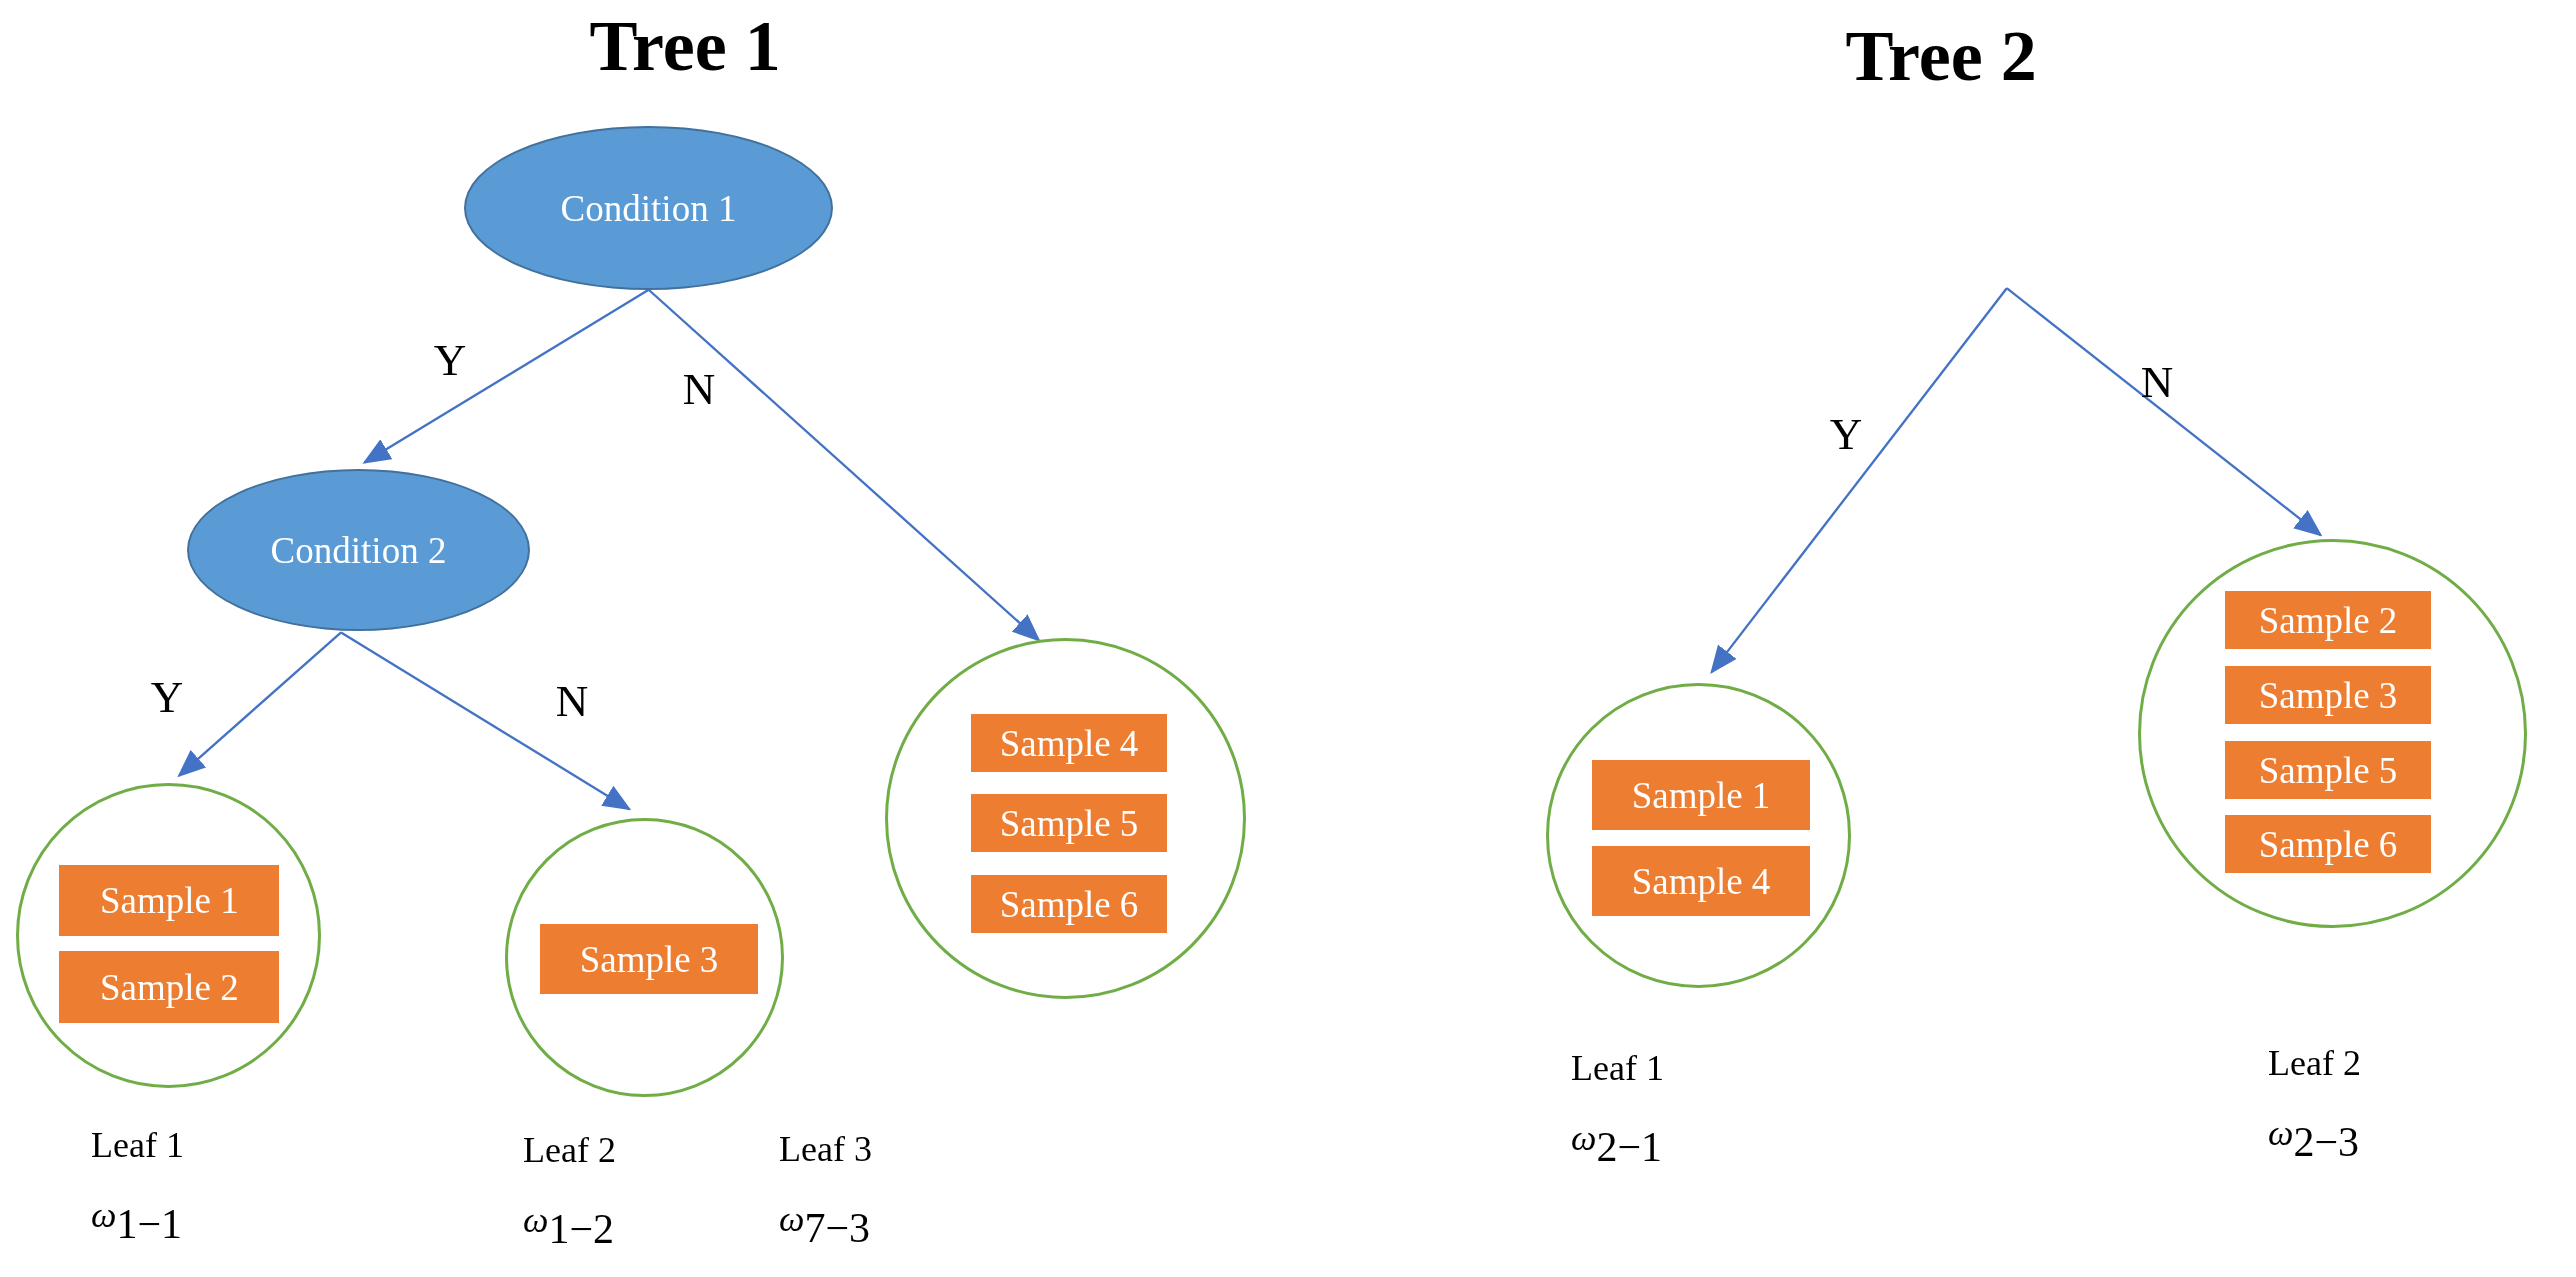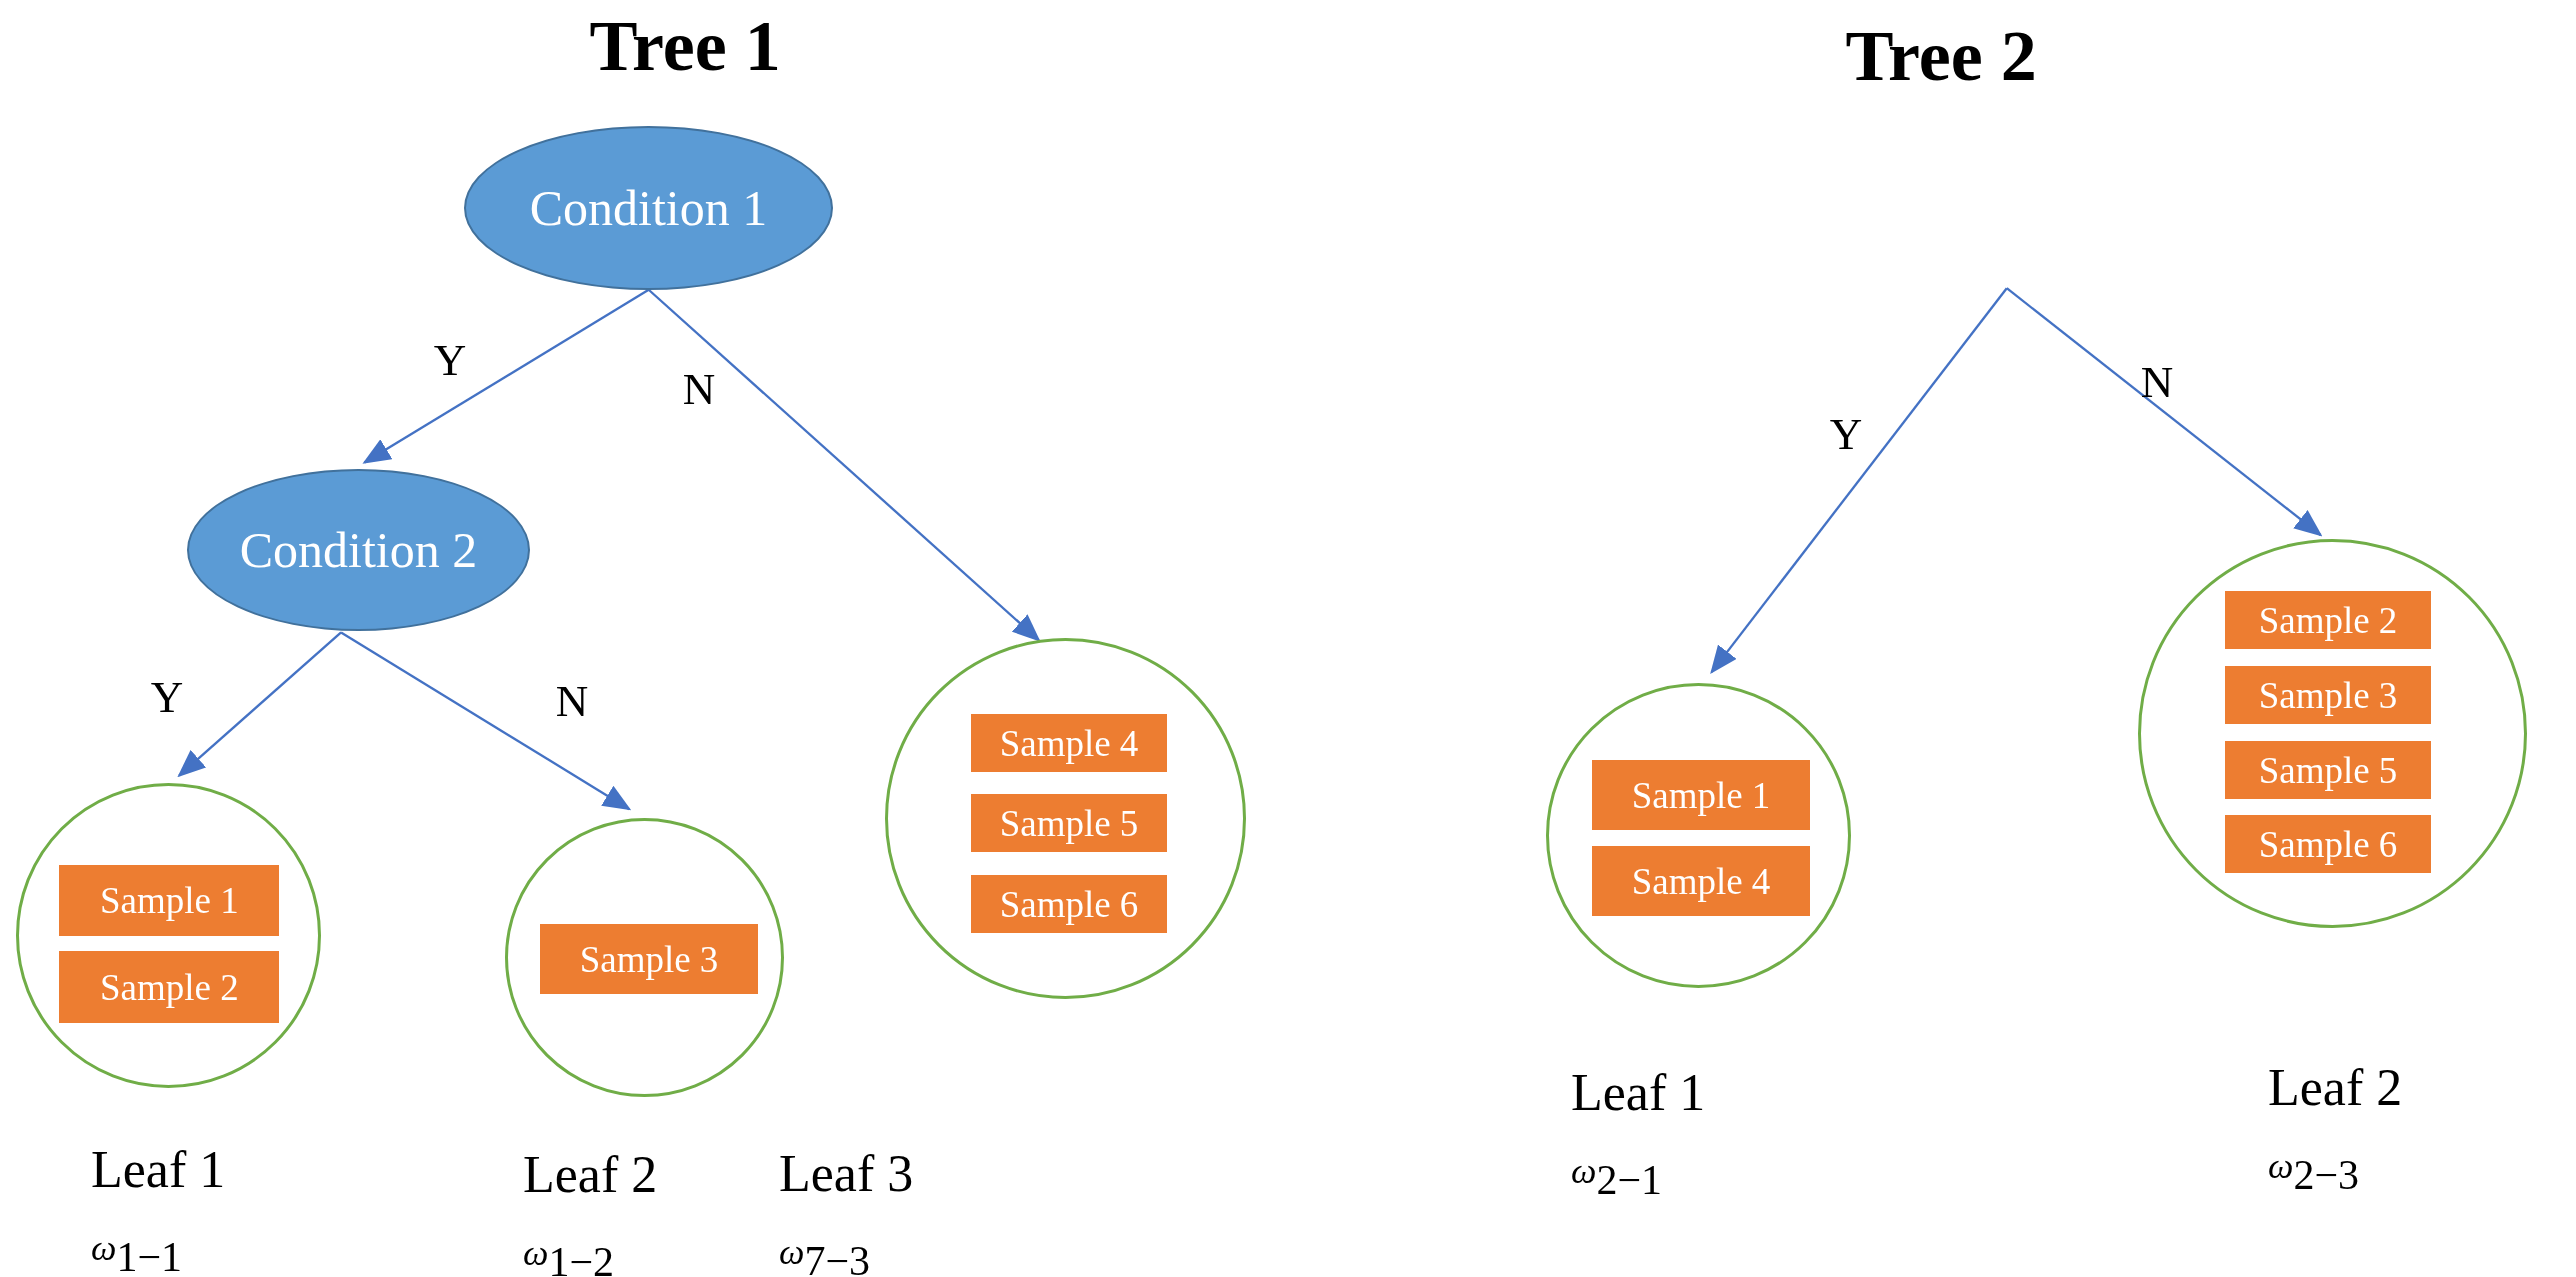--- a/index.html
+++ b/index.html
@@ -29,40 +29,40 @@
     position:absolute;transform:translateX(-50%);
     font-size:72px;font-weight:bold;color:var(--c-label-text);
     white-space:nowrap;
     font-family:Liberation Serif, serif;
   }
   .condition{
     position:absolute;border-radius:50%;
     background:var(--c-condition-fill);
     border:2.3px solid var(--c-condition-border);
     display:flex;align-items:center;justify-content:center;
-    color:var(--c-condition-text);font-size:50px;white-space:nowrap;
+    color:var(--c-condition-text);font-size:37px;white-space:nowrap;
   }
   .leaf-circle{
     position:absolute;border-radius:50%;
     border:3.1px solid var(--c-leaf-circle-border);
     background:var(--c-background);
   }
   .sample-box{
     position:absolute;
     background:var(--c-sample-fill);
     color:var(--c-sample-text);
     display:flex;align-items:center;justify-content:center;
     font-size:37px;white-space:nowrap;
   }
   .branch-label{
     position:absolute;transform:translate(-50%,-50%);
     font-size:45px;color:var(--c-label-text);
   }
   .leaf-label{position:absolute;color:var(--c-label-text);}
-  .leaf-name{font-size:52px;margin-bottom:23.4px;white-space:nowrap;margin-top:16px;}
+  .leaf-name{font-size:36px;margin-bottom:23.4px;white-space:nowrap;}
   .omega-line{font-size:36px;white-space:nowrap;}
   .omega{font-style:italic;}
   .omega-sub{font-size:42px;position:relative;top:11px;font-style:normal;}
 </style>
 </head>
 <body>
 
 <div class="canvas">
 
   <svg class="edges" viewBox="0 0 3308 1641">

